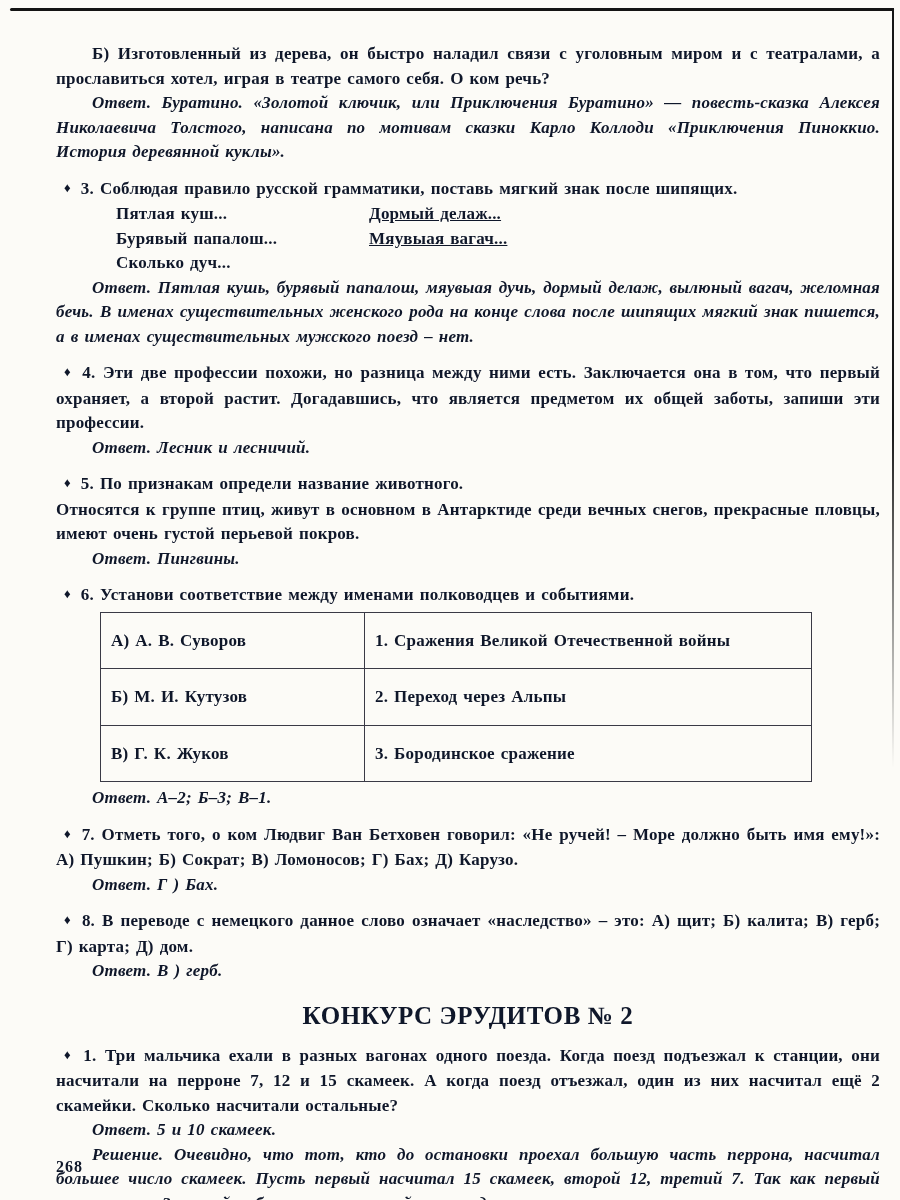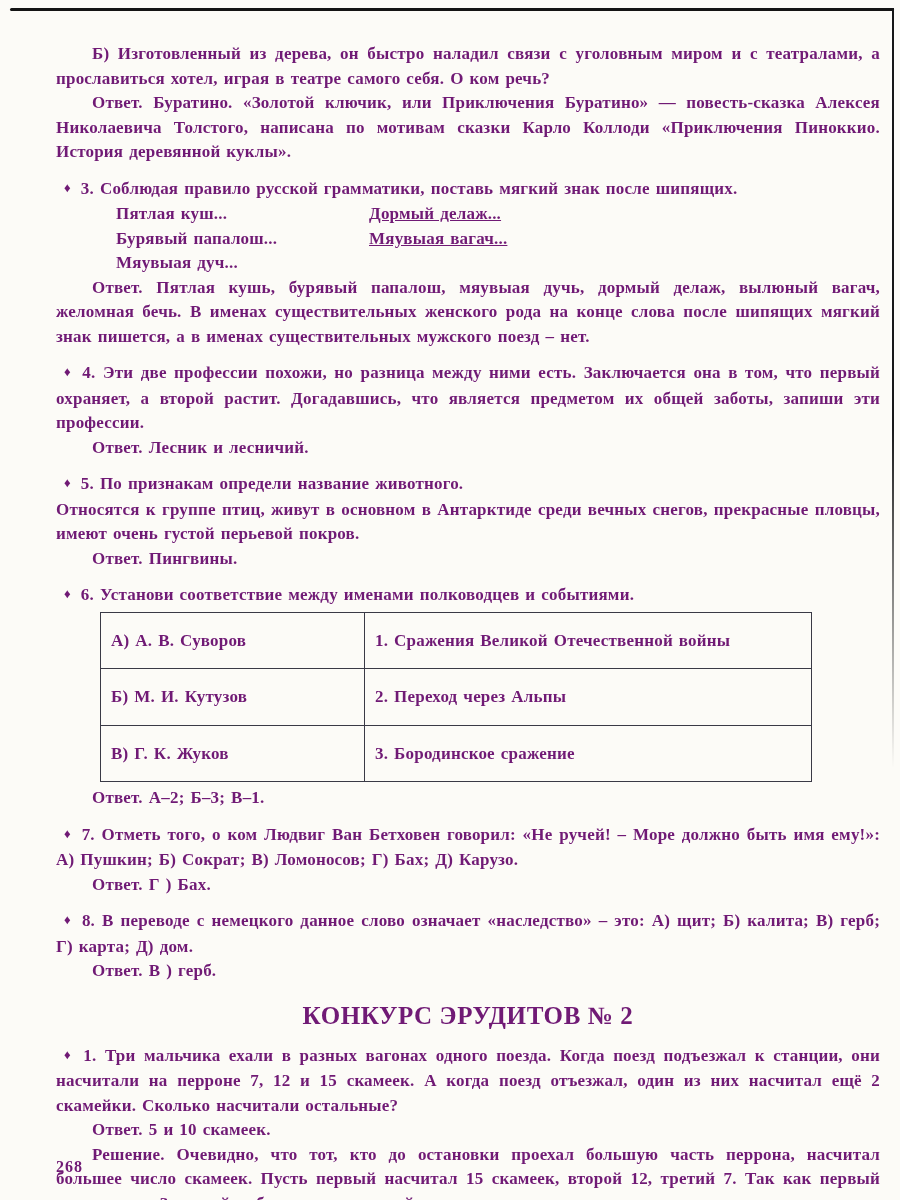--- a/index.html
+++ b/index.html
@@ -4,21 +4,21 @@
 <style>
   html, body { margin: 0; padding: 0; background: #cfcfcb; }
   .page {
     position: relative;
     width: 900px;
     height: 1200px;
     margin: 0 auto;
     background: #fcfbf7;
     overflow: hidden;
     font-family: "Liberation Serif", "DejaVu Serif", serif;
-    color: #701a75;
+    color: #0f172a;
   }
   .scan-edge-top {
     position: absolute; top: 8px; left: 10px; right: 6px; height: 3px;
     background: #141414; border-radius: 2px;
   }
   .scan-edge-right {
     position: absolute; top: 8px; right: 6px; width: 2px; height: 760px;
     background: linear-gradient(#161616 0 55%, rgba(22,22,22,0) 100%);
   }
   .content {
@@ -28,21 +28,21 @@
   .body, .ans, .wordcols, .match {
     font-size: 17px;
     line-height: 24.5px;
     font-weight: bold;
     letter-spacing: 0.2px;
     word-spacing: 1.5px;
     text-align: justify;
   }
   .indent { text-indent: 36px; }
   .qline { text-indent: 8px; margin-top: 12px; }
-  .ans { }
+  .ans { font-style: italic; }
   .bullet {
     font-style: normal;
     font-size: 13px;
     margin-right: 10px;
     position: relative; top: -2px;
   }
   .wordcols { display: flex; margin-left: 60px; }
   .wordcols .col-left { width: 253px; }
   .wordcols .col-right { flex: 1; text-decoration: underline; }
   .match {
@@ -81,21 +81,21 @@
 
     <p class="body indent">Б) Изготовленный из дерева, он быстро наладил связи с уголовным миром и с театралами, а прославиться хотел, играя в театре самого себя. О ком речь?</p>
     <p class="ans indent">Ответ. Буратино. «Золотой ключик, или Приключения Буратино» — повесть-сказка Алексея Николаевича Толстого, написана по мотивам сказки Карло Коллоди «Приключения Пиноккио. История деревянной куклы».</p>
 
     <p class="body qline"><span class="bullet">♦</span><span>3. Соблюдая правило русской грамматики, поставь мягкий знак после шипящих.</span></p>
 
     <div class="wordcols">
       <div class="col-left">
         <div>Пятлая куш...</div>
         <div>Бурявый папалош...</div>
-        <div>Мяувыая дуч...</div>
+        <div>Сколько дуч...</div>
       </div>
       <div class="col-right">
         <div>Дормый делаж...</div>
         <div>Мяувыая вагач...</div>
       </div>
     </div>
 
     <p class="ans indent">Ответ. Пятлая кушь, бурявый папалош,  мяувыая дучь,  дормый делаж, вылюный вагач,  желомная бечь. В именах существительных женского рода на конце слова после шипящих мягкий знак пишется, а в именах существительных мужского поезд – нет.</p>
 
     <p class="body qline"><span class="bullet">♦</span><span>4. Эти две профессии похожи, но разница между ними есть. Заключается она в том, что первый охраняет, а второй растит. Догадавшись, что является предметом их общей заботы, запиши эти профессии.</span></p>

